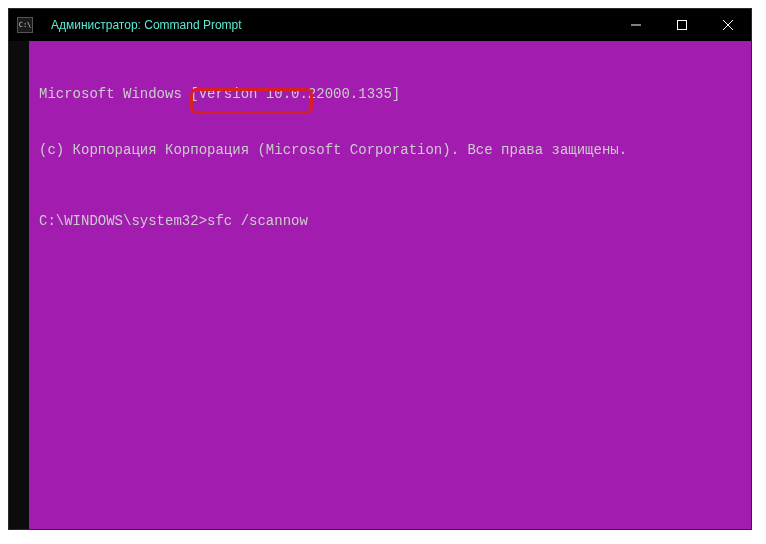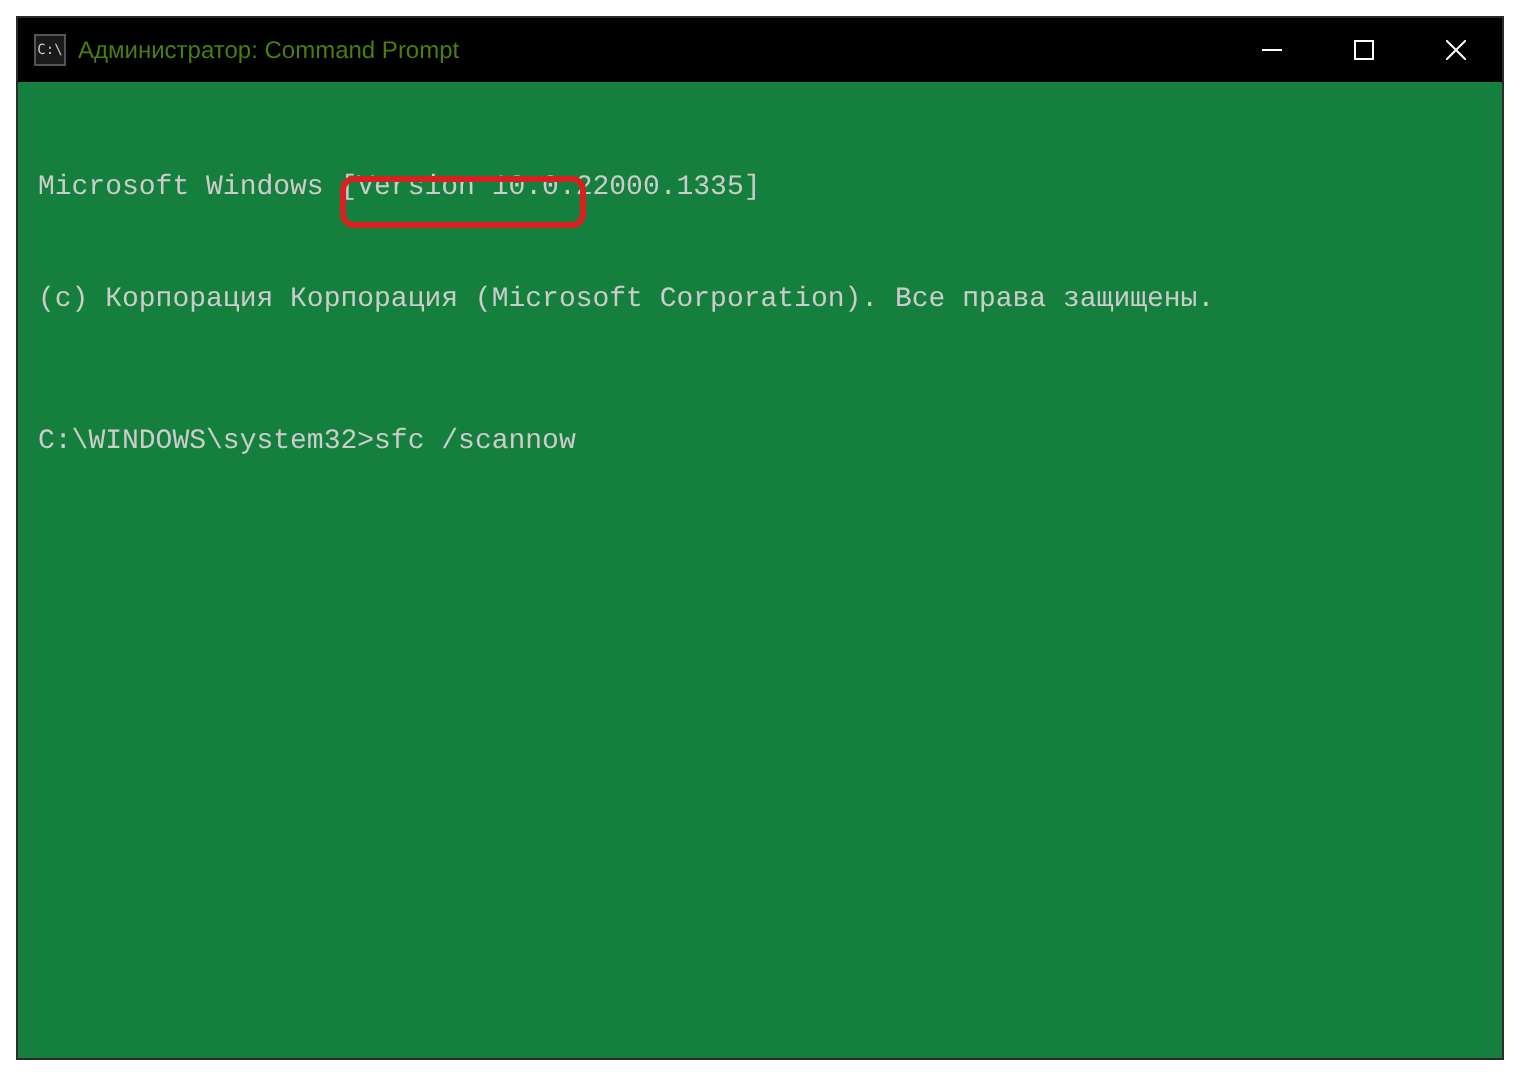--- a/index.html
+++ b/index.html
@@ -46,47 +46,49 @@
       border: 1px solid #555;
       display: flex;
       align-items: center;
       justify-content: center;
       font-size: 7px;
       color: #ccc;
       font-family: monospace;
       line-height: 1;
     }
     .window-title {
-      color: #4d7c0f;
+      color: #5eead4;
       font-size: 12px;
       white-space: nowrap;
+      margin-left: 12px;
     }
     .titlebar-right {
       display: flex;
       height: 100%;
     }
     .win-btn {
       width: 46px;
       height: 32px;
       display: flex;
       align-items: center;
       justify-content: center;
       color: #ffffff;
       cursor: pointer;
     }
     .terminal {
       flex: 1;
-      background: #15803d;
+      background: #a21caf;
       padding: 6px 10px;
       font-family: Consolas, "Courier New", monospace;
       font-size: 14px;
       color: #cccccc;
       line-height: 1.35;
       position: relative;
       white-space: pre;
+      margin-left: 20px;
     }
     .line {
       white-space: pre;
     }
     .prompt-line {
       white-space: pre;
       margin-top: 14px;
       position: relative;
     }
     .highlight-box {

